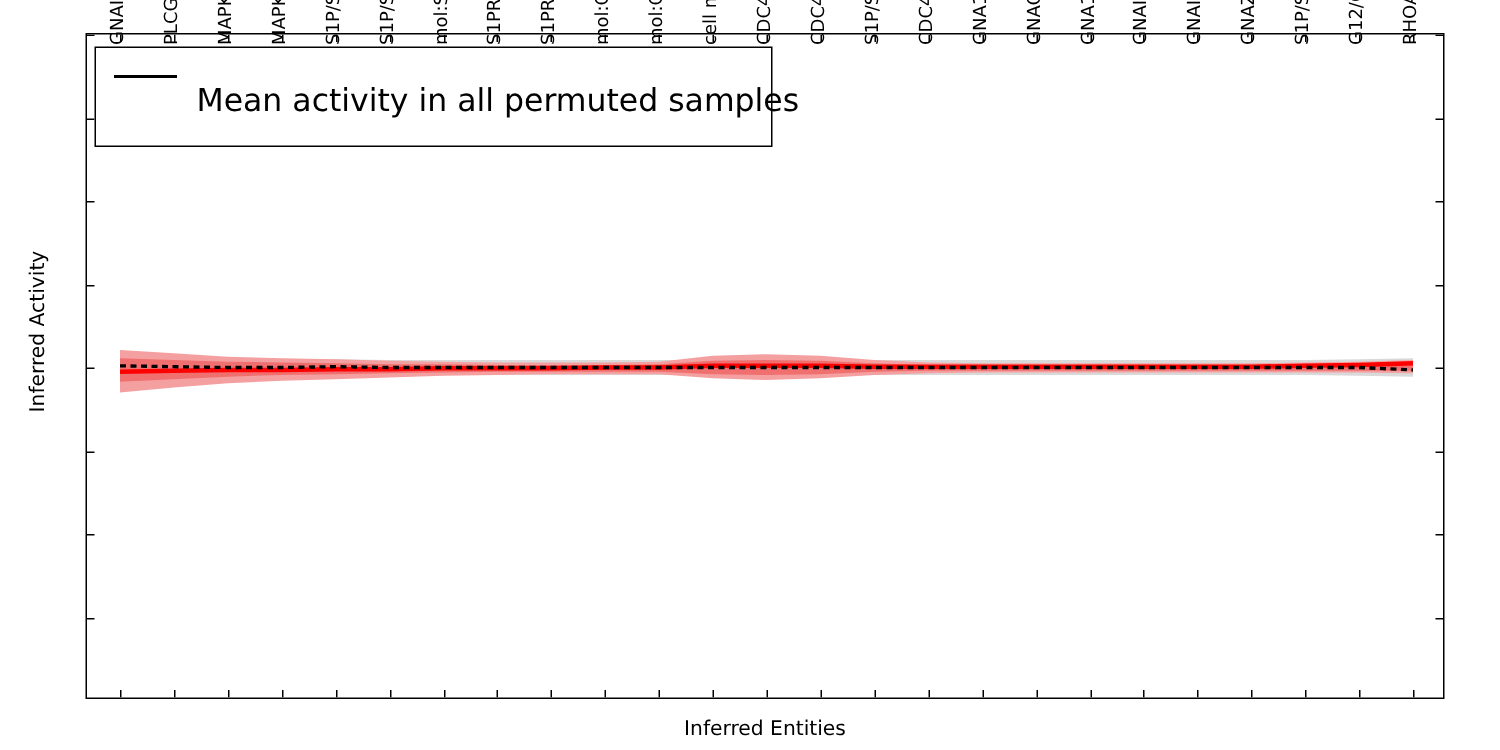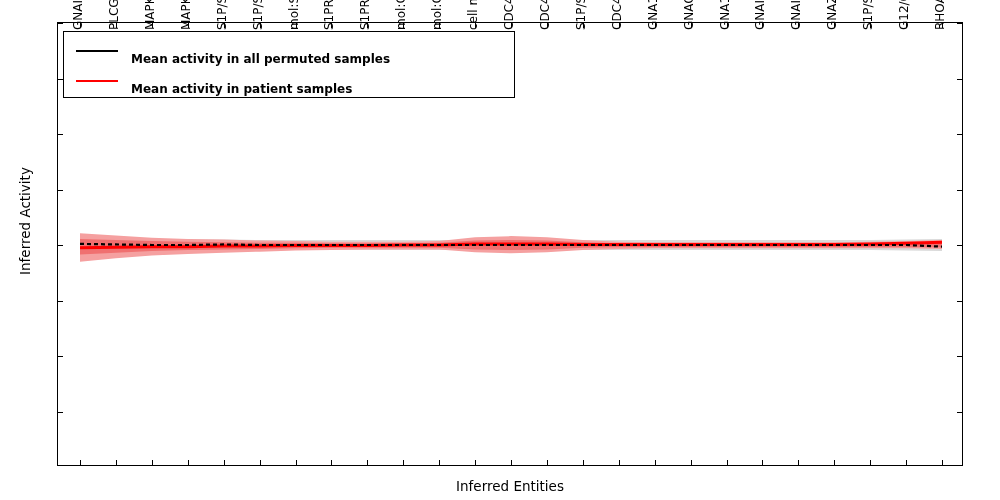--- a/index.html
+++ b/index.html
@@ -131,26 +131,25 @@
   .legend-line {
     position: absolute;
     left: 12px;
     top: 14px;
     width: 42px;
     height: 2px;
   }
   .legend-text {
     position: absolute;
     left: 67px;
-    top: 12px;
-    font-size: 12px;
+    top: 20px;
+    font-size: 21px;
     color: #000000;
     line-height: 22px;
     white-space: nowrap;
-    font-weight: bold;
   }
 
   
   #bands-svg {
     position: absolute;
     left: 0;
     top: 0;
     width: 906px;
     height: 444px;
   }
@@ -168,24 +167,20 @@
         <path d="M22.00 210.34 L57.92 212.56 L93.83 214.78 L129.75 215.89 L165.67 216.45 L201.58 217.56 L237.50 218.11 L273.42 218.67 L309.33 218.67 L345.25 218.67 L381.17 218.11 L417.08 214.23 L453.00 213.12 L488.92 214.23 L524.83 217.00 L560.75 218.67 L596.67 219.23 L632.58 219.23 L668.50 219.23 L704.42 219.23 L740.33 219.23 L776.25 219.23 L812.17 218.67 L848.08 218.11 L884.00 217.00 L884.00 225.88 L848.08 225.33 L812.17 225.33 L776.25 225.33 L740.33 225.33 L704.42 225.33 L668.50 225.33 L632.58 225.33 L596.67 225.33 L560.75 225.88 L524.83 227.00 L488.92 229.22 L453.00 230.32 L417.08 229.22 L381.17 226.44 L345.25 226.44 L309.33 226.44 L273.42 227.00 L237.50 227.55 L201.58 228.66 L165.67 229.77 L129.75 230.88 L93.83 232.54 L57.92 235.32 L22.00 238.65 Z" fill="#f5a0a0" stroke="none"></path>
         <path d="M22.00 215.89 L57.92 217.00 L93.83 218.11 L129.75 218.67 L165.67 219.23 L201.58 219.78 L237.50 219.78 L273.42 220.33 L309.33 220.33 L345.25 220.33 L381.17 219.78 L417.08 217.56 L453.00 217.00 L488.92 217.56 L524.83 219.23 L560.75 220.33 L596.67 220.33 L632.58 220.33 L668.50 220.33 L704.42 220.33 L740.33 220.33 L776.25 220.33 L812.17 220.33 L848.08 219.78 L884.00 219.23 L884.00 224.22 L848.08 224.22 L812.17 224.22 L776.25 224.22 L740.33 224.22 L704.42 224.22 L668.50 224.22 L632.58 224.22 L596.67 224.22 L560.75 224.22 L524.83 224.77 L488.92 226.44 L453.00 227.00 L417.08 226.44 L381.17 224.77 L345.25 224.77 L309.33 224.77 L273.42 224.77 L237.50 225.33 L201.58 225.88 L165.67 226.44 L129.75 227.00 L93.83 228.10 L57.92 229.77 L22.00 231.44 Z" fill="#f07070" stroke="none"></path>
         <path d="M22.00 224.77 L57.92 224.22 L93.83 223.66 L129.75 223.66 L165.67 223.11 L201.58 223.11 L237.50 222.55 L273.42 222.55 L309.33 222.55 L345.25 222.00 L381.17 222.00 L417.08 220.89 L453.00 220.89 L488.92 220.89 L524.83 221.45 L560.75 221.45 L596.67 221.45 L632.58 221.45 L668.50 221.45 L704.42 221.45 L740.33 221.45 L776.25 221.45 L812.17 220.89 L848.08 220.33 L884.00 219.23 " fill="none" stroke="#ff0000" stroke-width="3"></path>
         <path d="M22.00 220.89 L57.92 221.45 L93.83 222.00 L129.75 222.00 L165.67 221.45 L201.58 222.00 L237.50 222.00 L273.42 222.00 L309.33 222.00 L345.25 222.00 L381.17 222.00 L417.08 222.00 L453.00 222.00 L488.92 222.00 L524.83 222.00 L560.75 222.00 L596.67 222.00 L632.58 222.00 L668.50 222.00 L704.42 222.00 L740.33 222.00 L776.25 222.00 L812.17 222.00 L848.08 222.00 L884.00 223.66 " fill="none" stroke="#000000" stroke-width="2.2" stroke-dasharray="4,3"></path>
       </svg>
 
     <div id="legend">
       <div class="legend-row row0">
         <span class="legend-line" style="background:#000000;"></span>
         <span class="legend-text">Mean activity in all permuted samples</span>
-      </div>
-      <div class="legend-row row1">
-        <span class="legend-line" style="background:#ff0000;"></span>
-        <span class="legend-text">Mean activity in patient samples</span>
       </div>
     </div>
 
     <div id="y-ticks">
         <div class="ytick-mark" style="top: 0px;"></div>
         <div class="ytick-mark right" style="top: 0px;"></div>
         <div class="ytick-mark" style="top: 55.5px;"></div>
         <div class="ytick-mark right" style="top: 55.5px;"></div>
         <div class="ytick-mark" style="top: 111px;"></div>
         <div class="ytick-mark right" style="top: 111px;"></div>

